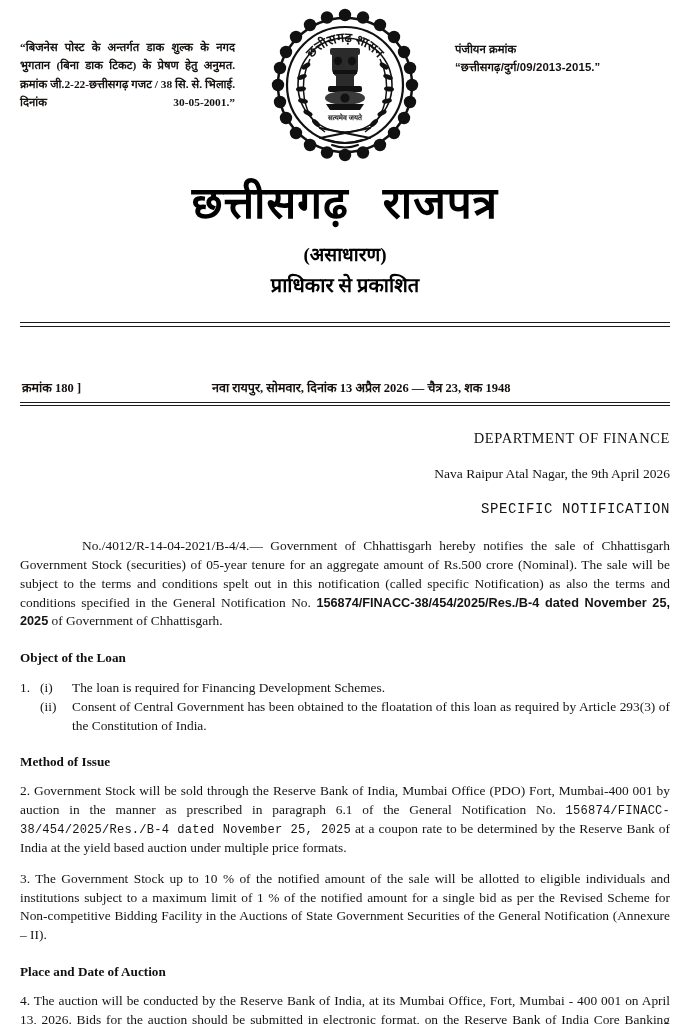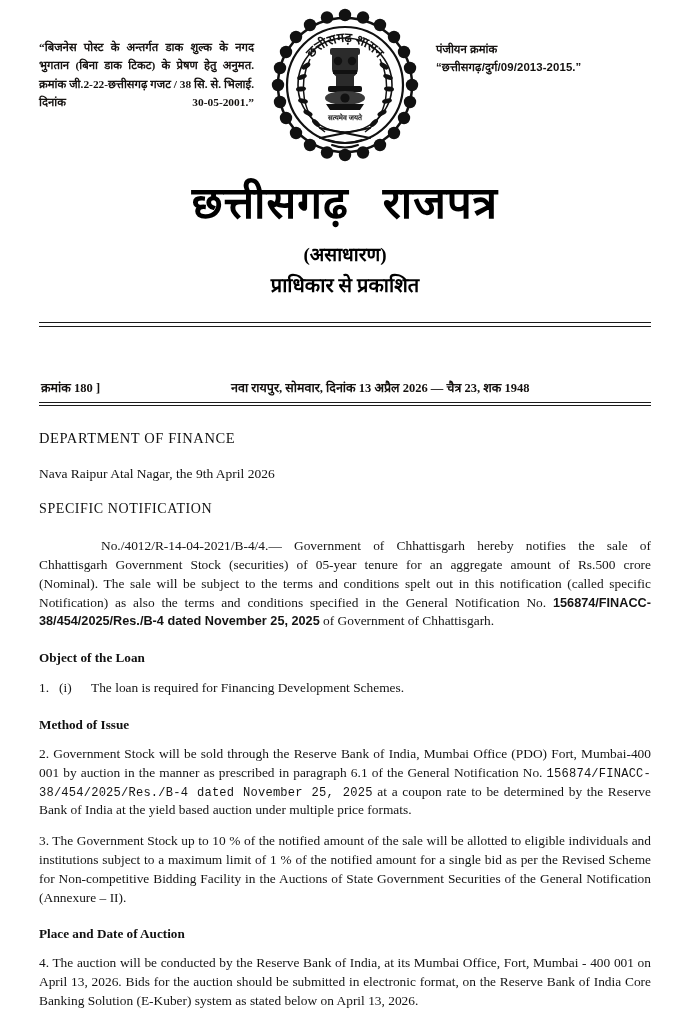--- a/index.html
+++ b/index.html
@@ -14,21 +14,21 @@
     font-family: "Liberation Serif", "DejaVu Serif", serif;
     color: #111111;
     position: relative;
   }
 
   .page {
     width: 690px;
     height: 1024px;
     position: relative;
     box-sizing: border-box;
-    padding: 0 39px;
+    padding: 0 20px;
   }
 
   
   .masthead {
     position: relative;
     height: 165px;
   }
   .masthead-left {
     position: absolute;
     left: 0px;
@@ -110,40 +110,41 @@
     font-size: 12.5px;
     font-weight: 700;
     color: #14110f;
     margin-top: 47px;
   }
   .serial-no { width: 180px; flex: 0 0 180px; }
   .serial-mid { flex: 1 1 auto; text-align: left; padding-left: 10px; }
 
   
   .dept {
-    text-align: left;
+    text-align: right;
     margin-top: 22px;
   }
   .dept-name {
     font-size: 14.5px;
     letter-spacing: .6px;
     line-height: 1.45;
   }
   .dept-addr {
     font-size: 13.5px;
     line-height: 1.5;
   }
   .dept-place {
     font-size: 13.5px;
     margin-top: 17px;
   }
   .dept-kind {
     font-size: 14px;
     letter-spacing: .6px;
     margin-top: 19px;
+    font-family: Liberation Mono, monospace;
   }
 
   
   .body-copy { margin-top: 20px; }
   p.para {
     margin: 0;
     font-size: 13.4px;
     line-height: 1.40;
     text-align: justify;
     color: #141414;
@@ -307,20 +308,25 @@
 
     <p class="para indent"><span>No./4012/R-14-04-2021/B-4/4.—</span><span> Government of Chhattisgarh hereby notifies the sale of Chhattisgarh Government Stock (securities) of 05-year tenure for an aggregate amount of Rs.500 crore (Nominal). The sale will be subject to the terms and conditions spelt out in this notification (called specific Notification) as also the terms and conditions specified in the General Notification No. </span><span class="sans-bold">156874/FINACC-38/454/2025/Res./B-4</span><span class="sans-bold"> dated </span><span class="sans-bold">November 25, 2025</span><span> of Government of Chhattisgarh.</span></p>
 
     <div class="sec-head">Object of the Loan</div>
     <div class="list-1">
       <div class="li-row">
         <div class="li-num">1.</div>
         <div class="li-rom">(i)</div>
         <div class="li-txt">The loan is required for Financing Development Schemes.</div>
       </div>
+      <div class="li-row">
+        <div class="li-num"></div>
+        <div class="li-rom">(ii)</div>
+        <div class="li-txt">Consent of Central Government has been obtained to the floatation of this loan as required by Article 293(3) of the Constitution of India.</div>
+      </div>
     </div>
 
     <div class="sec-head">Method of Issue</div>
     <div class="gap-sm"></div>
     <p class="para"><span>2.</span><span>  Government Stock will be sold through the Reserve Bank of India, Mumbai Office (PDO) Fort, Mumbai-400 001 by auction in the manner as prescribed in paragraph 6.1 of the General Notification No. </span><span class="mono">156874/FINACC-38/454/2025/Res./B-4 dated November 25, 2025</span><span> at a coupon rate to be determined by the Reserve Bank of India at the yield based auction under multiple price formats.</span></p>
 
     <div class="gap-sm"></div>
     <p class="para"><span>3.</span><span>  The Government Stock up to 10 % of the notified amount of the sale will be allotted to eligible individuals and institutions subject to a maximum limit of 1 % of the notified amount for a single bid as per the Revised Scheme for Non-competitive Bidding Facility in the Auctions of State Government Securities of the General Notification (Annexure – II).</span></p>
 
     <div class="sec-head">Place and Date of Auction</div>

